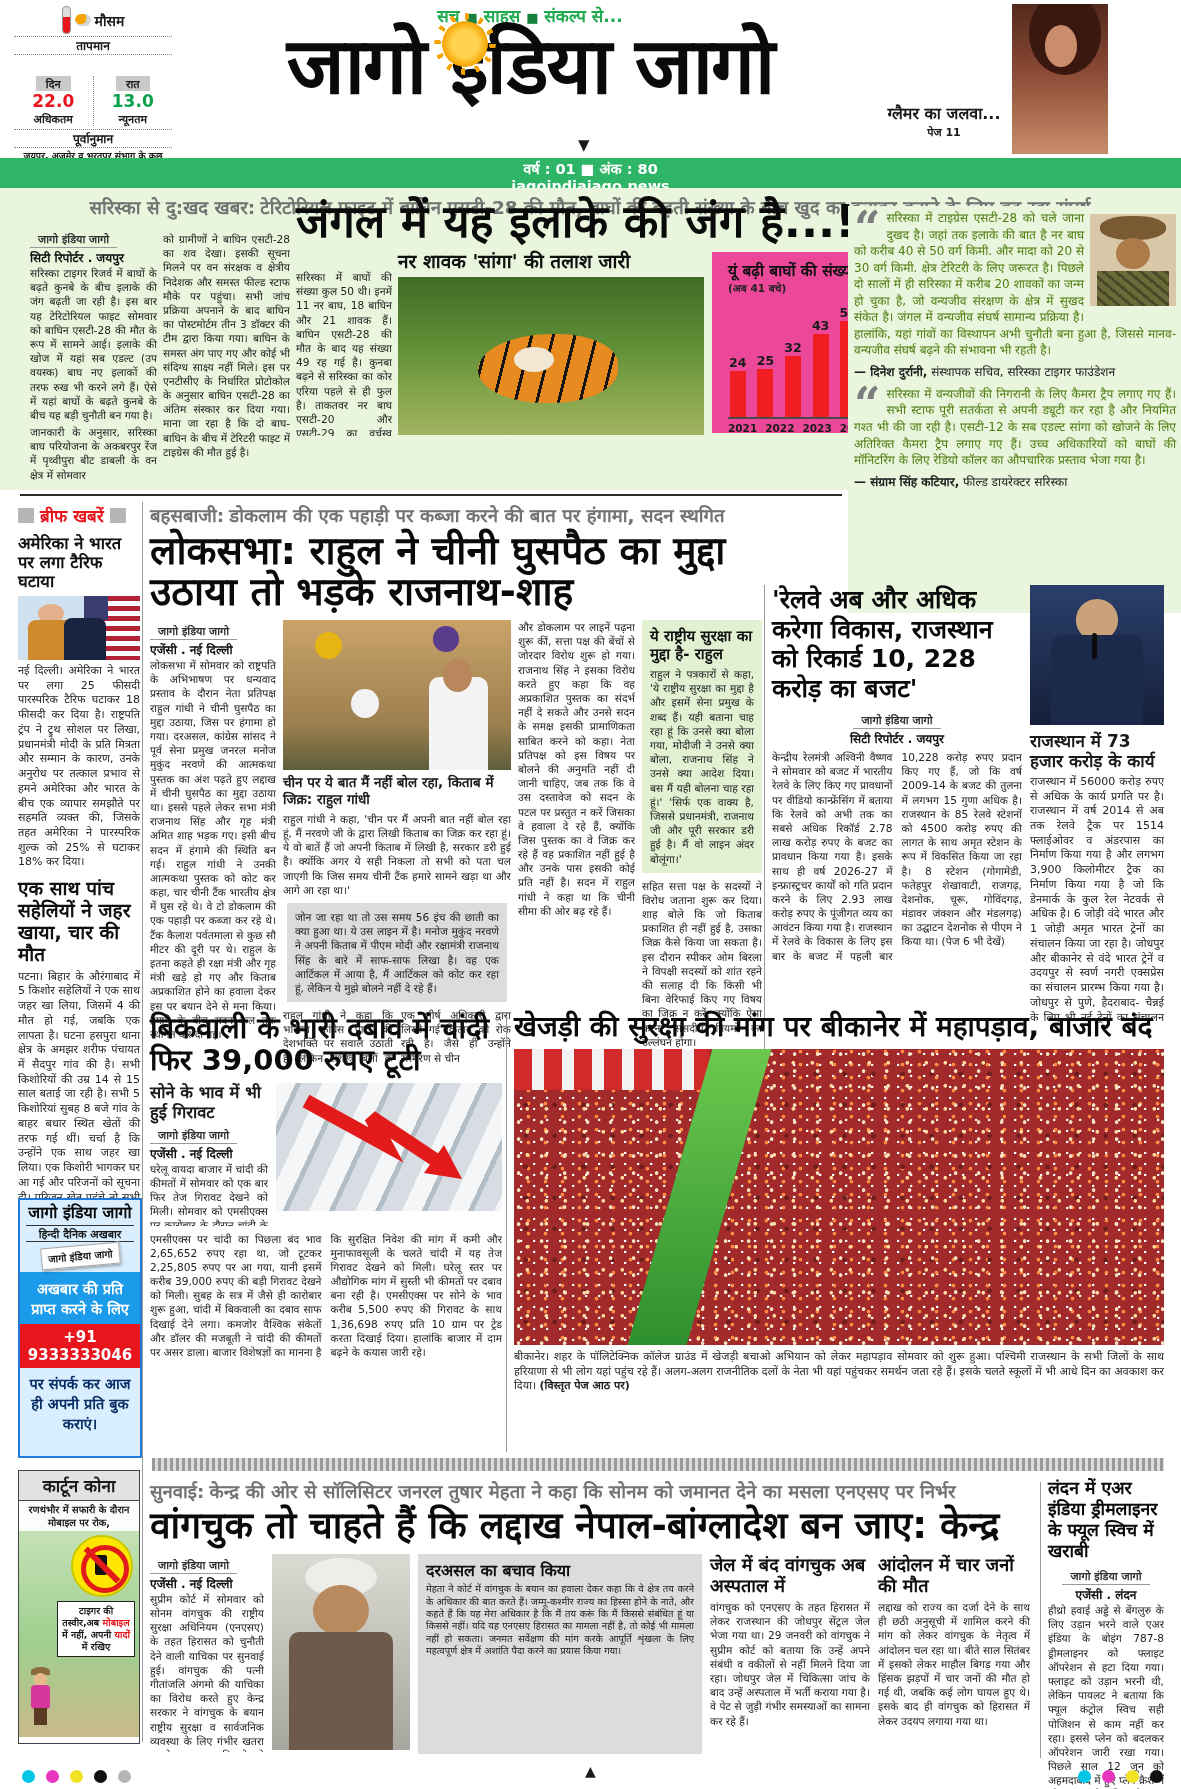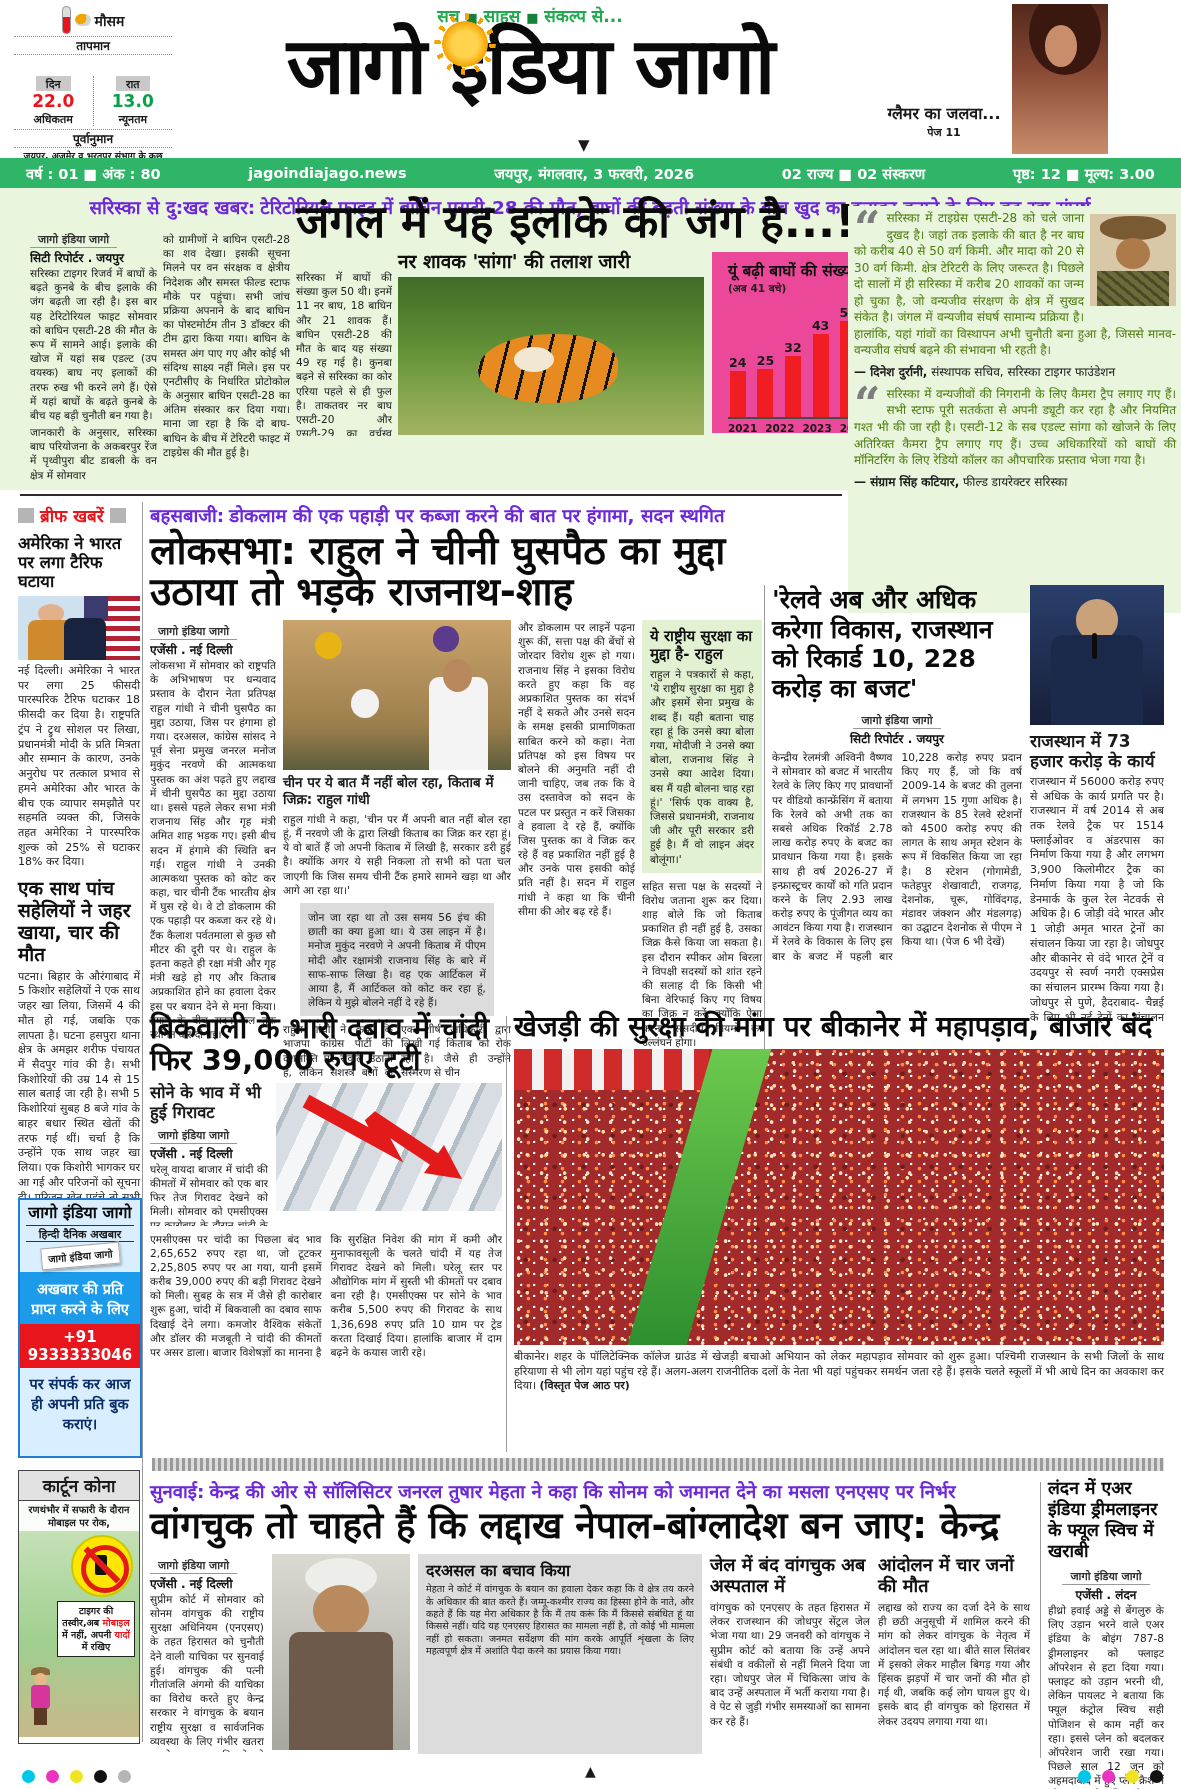--- a/index.html
+++ b/index.html
@@ -19,21 +19,21 @@
   
   .weather{font-size:10px;}
   .weather .w-title{font-weight:800;font-size:14px;}
   .chip{background:#c9c9c9;font-weight:700;font-size:11px;padding:0 10px;display:inline-block;}
   .datebar{background:#2fb567;color:#fff;font-weight:700;font-size:14.5px;display:flex;align-items:center;justify-content:space-between;padding:0 26px;}
   .masthead-title{font-weight:900;font-size:78px;line-height:1;color:#0a0a0a;letter-spacing:-2px;white-space:nowrap;}
   .tagline{color:#1faa4e;font-weight:800;font-size:17px;}
   .tagline .sq{color:#15813a;font-size:13px;}
   
   .greenbg{background:#e9f5dc;}
-  .kicker{font-weight:800;font-size:18.5px;color:#6d28d9;}
+  .kicker{font-weight:800;font-size:18.5px;color:#737373;}
   .ts-headline{font-weight:900;font-size:45px;line-height:1.05;color:#0a0a0a;white-space:nowrap;}
   .subhead{font-weight:800;font-size:19px;color:#101010;}
   .chartbox{background:#ec4899;padding:7px 16px 6px;}
   .chart-title{font-weight:800;font-size:15.5px;color:#101010;}
   .chart-note{font-weight:700;font-size:10.5px;color:#222;}
   .bars{display:flex;align-items:flex-end;gap:8px;height:120px;border-bottom:2px solid #4a4a4a;margin-top:2px;}
   .bar-col{flex:1;display:flex;flex-direction:column;align-items:center;justify-content:flex-end;}
   .bar-val{font-weight:800;font-size:12.5px;margin-bottom:1px;}
   .bar{width:16px;background:#f01e23;}
   .chart-cats{display:flex;gap:8px;margin-top:3px;}
@@ -161,21 +161,21 @@
       <div style="font-weight:800;font-size:16px;">ग्लैमर का जलवा...</div>
       <div style="font-size:11px;font-weight:600;">पेज 11</div>
     </div>
     <div class="abs ph glamph" style="left:1012px;top:4px;width:96px;height:150px;">
       <div class="dot" style="left:18%;top:-8%;width:75%;height:55%;background:#3a1810;"></div>
       <div class="dot" style="left:34%;top:14%;width:34%;height:28%;background:#c98d6b;"></div>
     </div>
     <div class="abs" style="left:578px;top:136px;font-size:15px;">▼</div>
   </div>
 
-  <div class="abs datebar" style="left:0;top:158px;width:1129px;height:30px;">
+  <div class="abs datebar" style="left:0;top:158px;width:1129px;height:30px;flex-direction:column;">
     <span>वर्ष : 01 ■ अंक : 80</span>
     <span>jagoindiajago.news</span>
     <span>जयपुर, मंगलवार, 3 फरवरी, 2026</span>
     <span>02 राज्य ■ 02 संस्करण</span>
     <span>पृष्ठ: 12 ■ मूल्य: 3.00</span>
   </div>
 
   <div class="abs greenbg" style="left:0;top:188px;width:1181px;height:302px;"></div>
   <div class="abs center" style="left:25px;top:194px;width:1130px;">
     <span class="kicker red">सरिस्का से दु:खद खबर:</span>
@@ -331,21 +331,21 @@
       <div style="width:228px;">
         <div class="ph lsph" style="width:228px;height:150px;">
           <div class="dot" style="left:14%;top:8%;width:12%;height:18%;background:#e7b416;"></div>
           <div class="dot" style="left:66%;top:4%;width:11%;height:17%;background:#5b3b8c;"></div>
           <div class="dot" style="left:30%;top:46%;width:12%;height:19%;background:#f2f2f2;"></div>
           <div class="abs" style="left:64%;top:38%;width:26%;height:62%;background:#f4f4f4;border-radius:10px 10px 0 0;"></div>
           <div class="dot" style="left:70%;top:26%;width:13%;height:22%;background:#b9875c;"></div>
         </div>
         <div style="font-weight:800;font-size:13.5px;line-height:1.25;margin:4px 0;">चीन पर ये बात मैं नहीं बोल रहा, किताब में जिक्र: राहुल गांधी</div>
         <div class="t">राहुल गांधी ने कहा, 'चीन पर मैं अपनी बात नहीं बोल रहा हूं, मैं नरवणे जी के द्वारा लिखी किताब का जिक्र कर रहा हूं। ये वो बातें हैं जो अपनी किताब में लिखी है, सरकार डरी हुई है। क्योंकि अगर ये सही निकला तो सभी को पता चल जाएगी कि जिस समय चीनी टैंक हमारे सामने खड़ा था और आगे आ रहा था।'</div>
-        <div class="graybox t" style="margin:6px 17px;">जोन जा रहा था तो उस समय 56 इंच की छाती का क्या हुआ था। ये उस लाइन में है। मनोज मुकुंद नरवणे ने अपनी किताब में पीएम मोदी और रक्षामंत्री राजनाथ सिंह के बारे में साफ-साफ लिखा है। वह एक आर्टिकल में आया है, मैं आर्टिकल को कोट कर रहा हूं, लेकिन ये मुझे बोलने नहीं दे रहे हैं।</div>
+        <div class="graybox t" style="margin:6px 4px;">जोन जा रहा था तो उस समय 56 इंच की छाती का क्या हुआ था। ये उस लाइन में है। मनोज मुकुंद नरवणे ने अपनी किताब में पीएम मोदी और रक्षामंत्री राजनाथ सिंह के बारे में साफ-साफ लिखा है। वह एक आर्टिकल में आया है, मैं आर्टिकल को कोट कर रहा हूं, लेकिन ये मुझे बोलने नहीं दे रहे हैं।</div>
         <div class="t" style="column-count:2;column-gap:8px;">राहुल गांधी ने कहा कि भाजपा कांग्रेस पार्टी की देशभक्ति पर सवाल उठाती है, लेकिन सशस्त्र बलों के एक शीर्ष अधिकारी द्वारा लिखी गई किताब को रोक रही है। जैसे ही उन्होंने संस्मरण से चीन</div>
       </div>
       <div style="width:118px;" class="clip">
         <div class="t" style="height:500px;overflow:hidden;">और डोकलाम पर लाइनें पढ़ना शुरू कीं, सत्ता पक्ष की बेंचों से जोरदार विरोध शुरू हो गया। राजनाथ सिंह ने इसका विरोध करते हुए कहा कि वह अप्रकाशित पुस्तक का संदर्भ नहीं दे सकते और उनसे सदन के समक्ष इसकी प्रामाणिकता साबित करने को कहा। नेता प्रतिपक्ष को इस विषय पर बोलने की अनुमति नहीं दी जानी चाहिए, जब तक कि वे उस दस्तावेज को सदन के पटल पर प्रस्तुत न करें जिसका वे हवाला दे रहे हैं, क्योंकि जिस पुस्तक का वे जिक्र कर रहे हैं वह प्रकाशित नहीं हुई है और उनके पास इसकी कोई प्रति नहीं है। सदन में राहुल गांधी ने कहा था कि चीनी सीमा की ओर बढ़ रहे हैं।</div>
       </div>
       <div style="width:121px;">
         <div class="hlbox">
           <div class="hl-title">ये राष्ट्रीय सुरक्षा का मुद्दा है- राहुल</div>
           <div class="t">राहुल ने पत्रकारों से कहा, 'ये राष्ट्रीय सुरक्षा का मुद्दा है और इसमें सेना प्रमुख के शब्द हैं। यही बताना चाह रहा हूं कि उनसे क्या बोला गया, मोदीजी ने उनसे क्या बोला, राजनाथ सिंह ने उनसे क्या आदेश दिया। बस मैं यही बोलना चाह रहा हूं।' 'सिर्फ एक वाक्य है, जिससे प्रधानमंत्री, राजनाथ जी और पूरी सरकार डरी हुई है। मैं वो लाइन अंदर बोलूंगा।'</div>
         </div>

